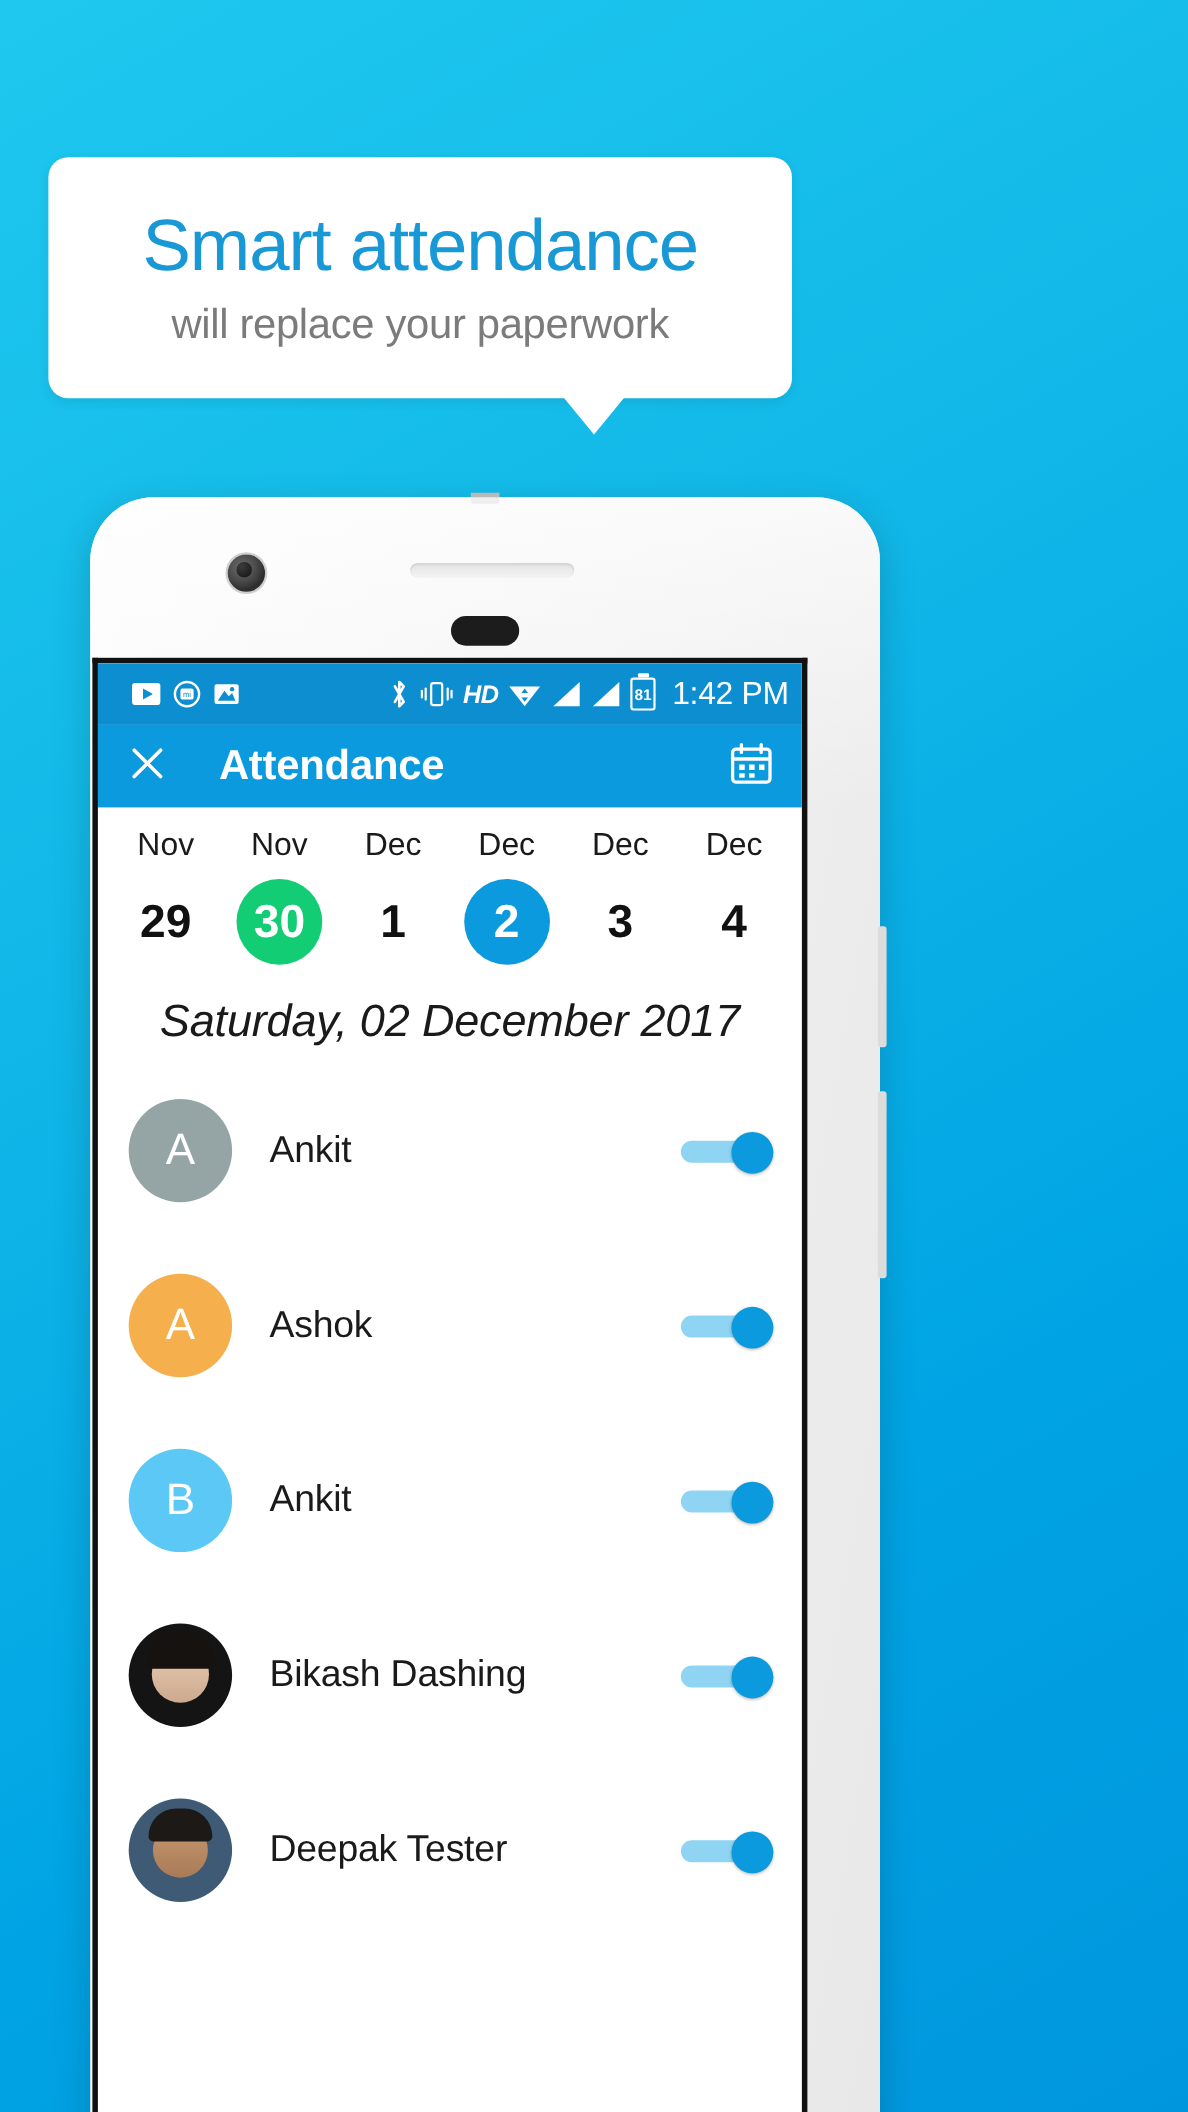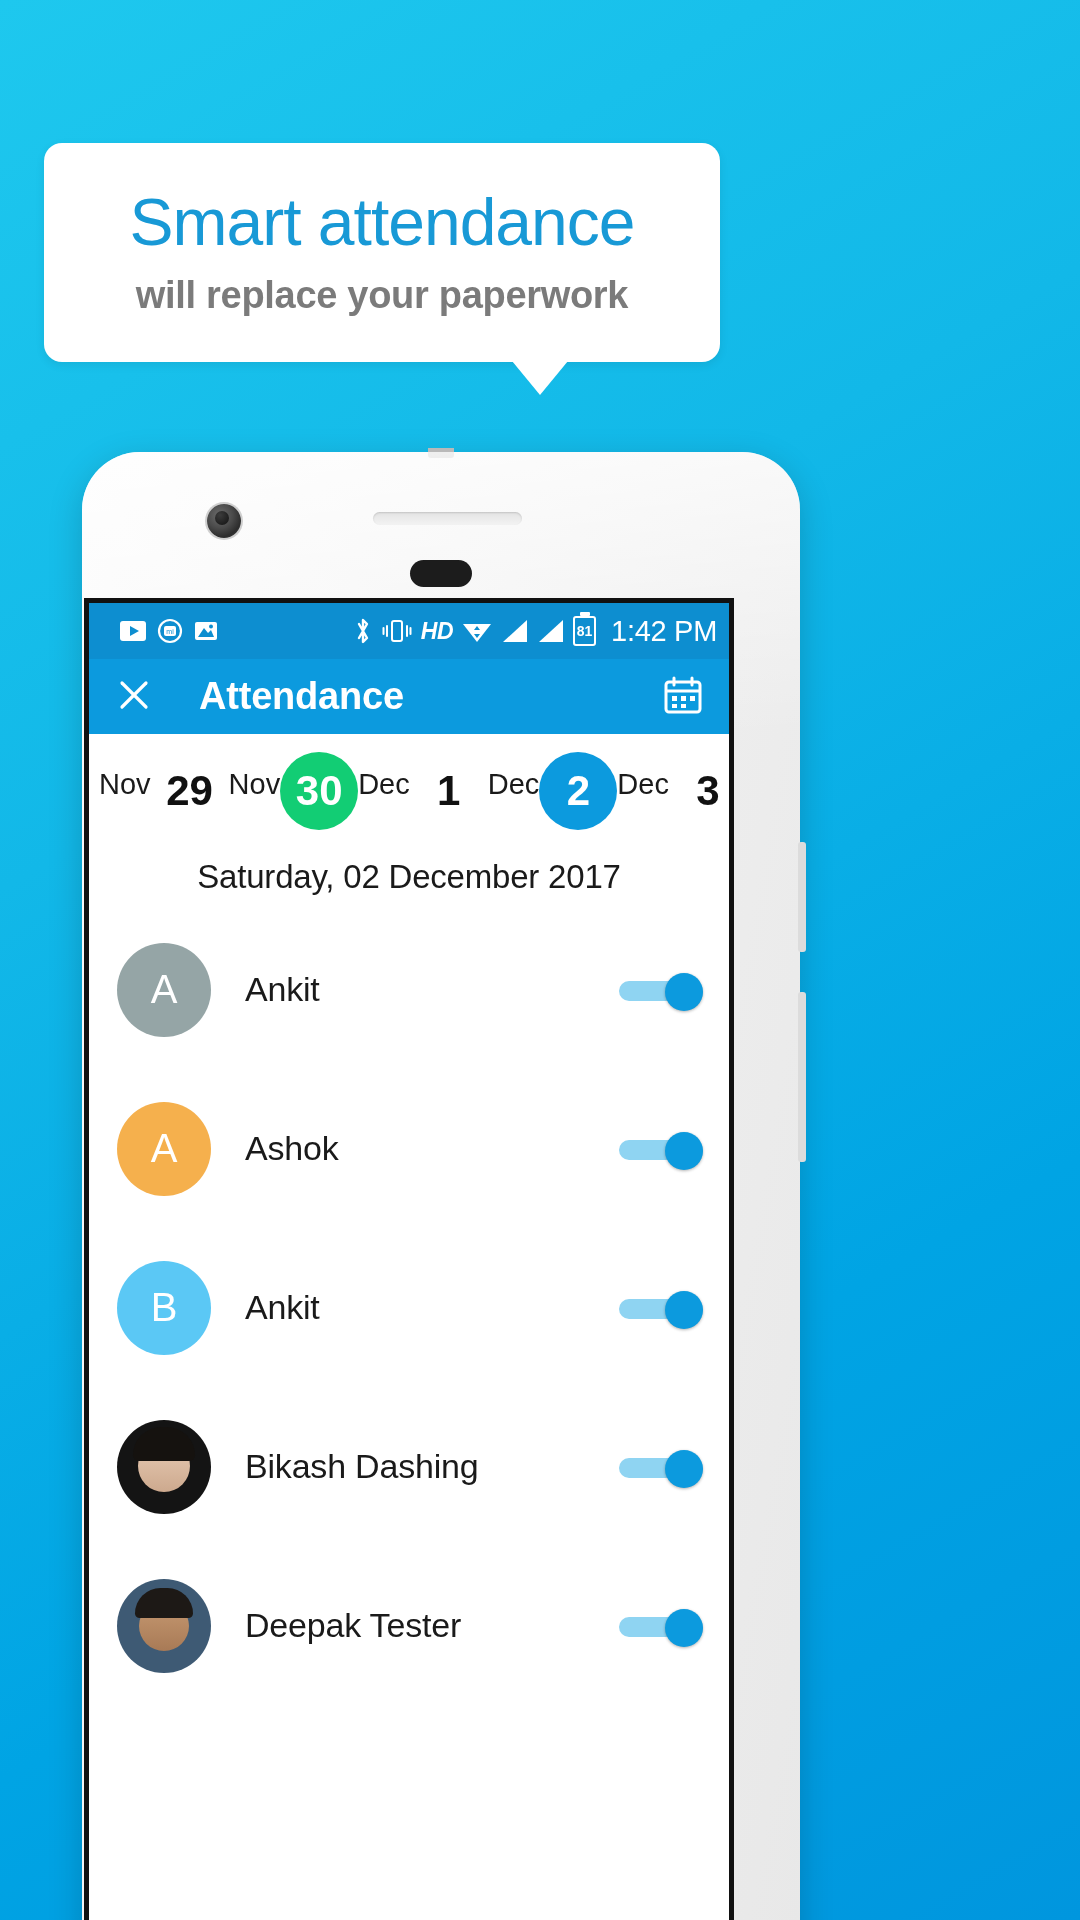--- a/index.html
+++ b/index.html
@@ -15,21 +15,21 @@
     position:absolute; left:44px; top:143px; width:676px; height:219px;
     background:#ffffff; border-radius:18px;
     box-shadow:0 3px 10px rgba(0,0,0,.08);
     display:flex; flex-direction:column; align-items:center; justify-content:center;
   }
   .callout-title{
     font-size:66px; color:#1899d6; font-weight:400; letter-spacing:-1px;
     line-height:1.05; margin-bottom:16px;
   }
   .callout-sub{
-    font-size:38px; color:#7b7b7b; font-weight:700; letter-spacing:-.3px;
+    font-size:38px; color:#7b7b7b; font-weight:400; letter-spacing:-.3px;
   }
   .callout-tail{
     position:absolute; left:50%; top:361px; transform:translateX(-50%);
     width:0;height:0;
     border-left:28px solid transparent;
     border-right:28px solid transparent;
     border-top:34px solid #ffffff;
   }
 
   
@@ -102,33 +102,34 @@
   .search-wrap{ background:#ececec; padding:14px 24px 16px; }
   .search-box{
     background:#fff; border-radius:9px; height:78px;
     display:flex; align-items:center; justify-content:center; gap:18px;
     box-shadow:0 1px 2px rgba(0,0,0,.07);
   }
   .search-placeholder{ font-size:33px; color:#9a9a9a; }
 
   
   .datestrip{ display:flex; padding:18px 10px 6px; }
-  .date-cell{ flex:1; display:flex; flex-direction:row; align-items:center; }
+  .date-cell{ flex:1; display:flex; flex-direction:column; align-items:center; }
   .date-mon{ font-size:29px; color:#1a1a1a; font-weight:400; margin-bottom:14px; }
   .date-num{
     width:78px;height:78px;border-radius:50%;
     display:flex;align-items:center;justify-content:center;
     font-size:42px; font-weight:700; color:#111;
   }
   .date-num.sel-green{ background:#12cd74; color:#fff; }
   .date-num.sel-blue{ background:#0c9ade; color:#fff; }
 
   .date-header{
-    text-align:center; font-size:33px; color:#1a1a1a; padding:22px 0 14px;
+    text-align:center; font-size:41px; color:#1a1a1a; padding:22px 0 14px;
     letter-spacing:-.2px;
+    font-style:italic;
   }
 
   
   .list{ padding:0 0 0 0; }
   .row{
     display:flex; align-items:center; height:159px; padding:0 26px 0 28px;
   }
   .avatar{
     width:94px;height:94px;border-radius:50%;
     display:flex;align-items:center;justify-content:center;

